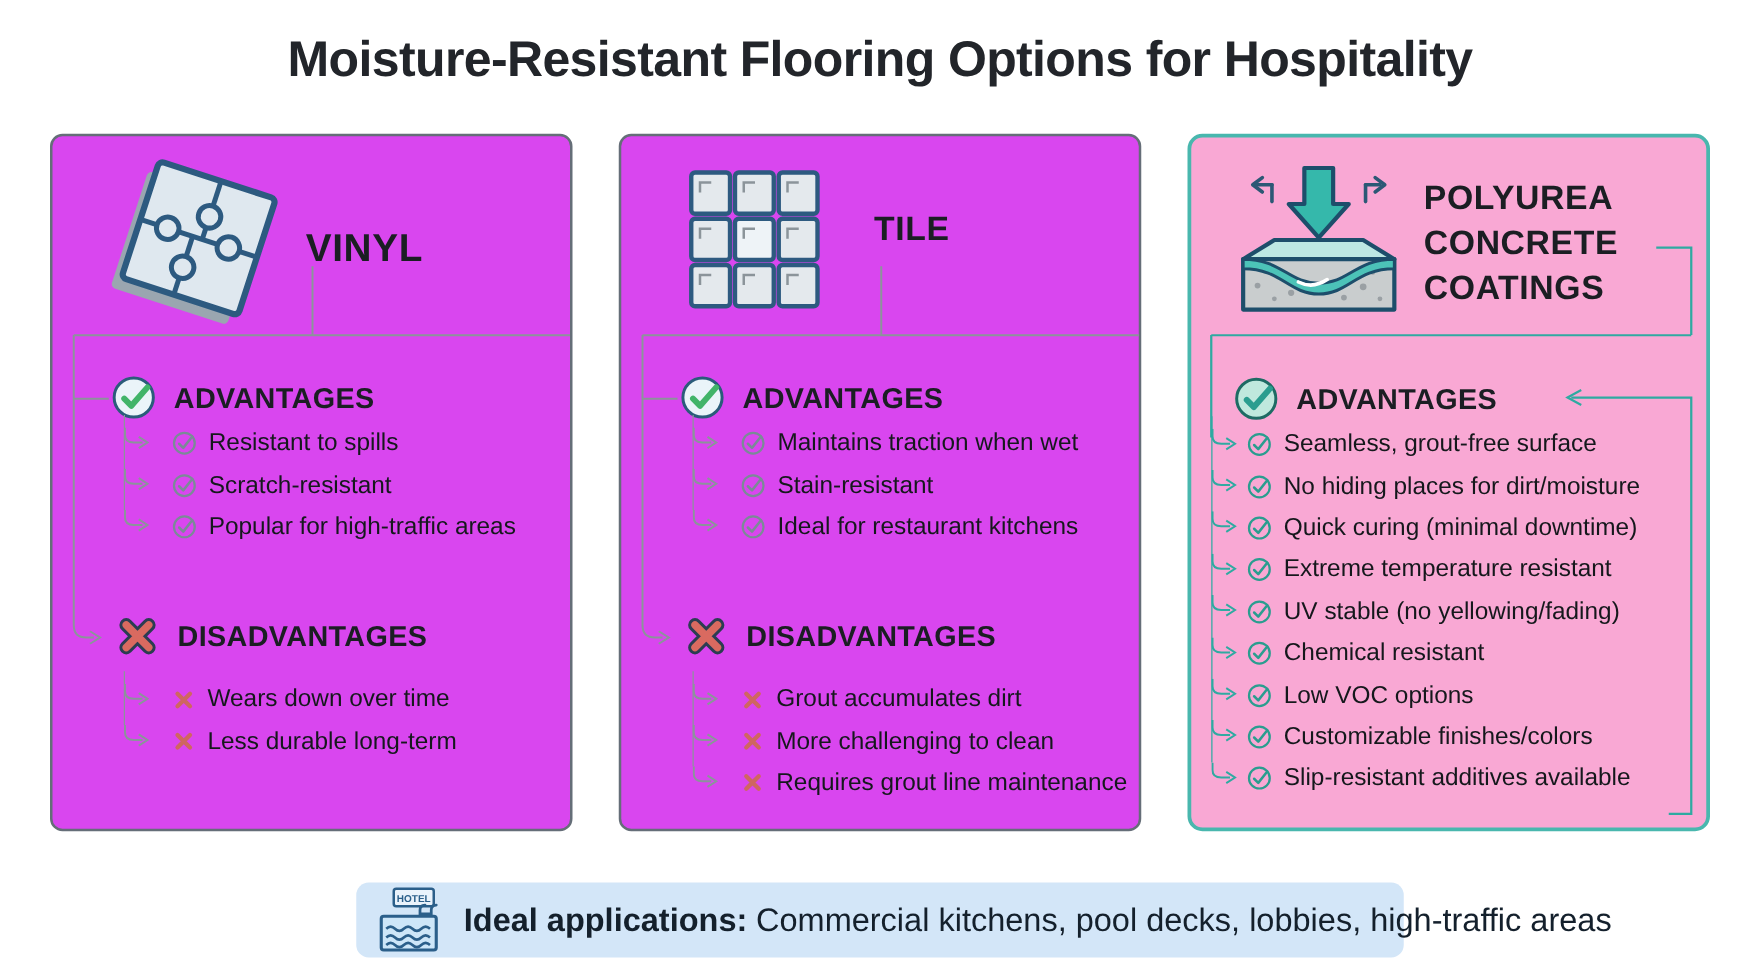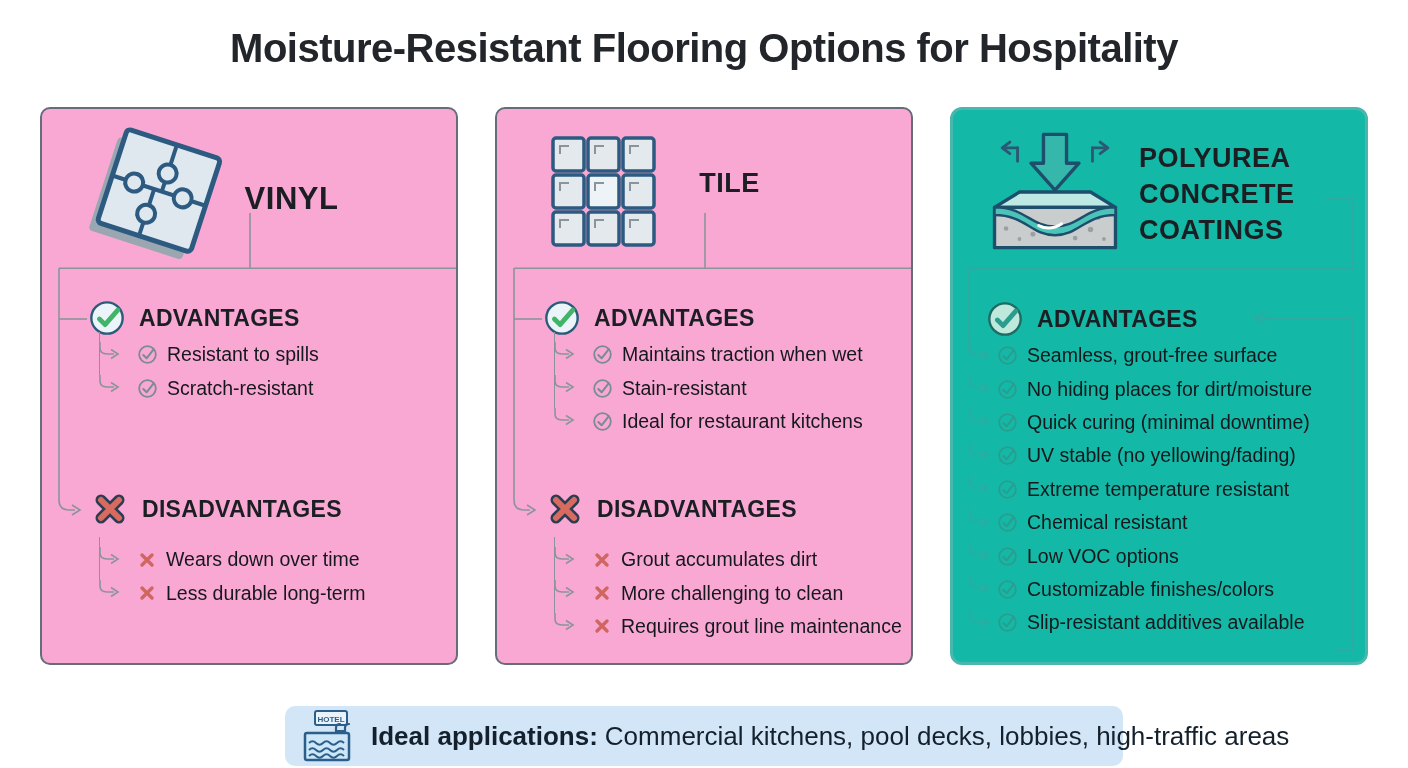--- a/index.html
+++ b/index.html
@@ -7,27 +7,27 @@
     position:relative; width:1408px; height:768px; background:#ffffff;
     font-family:"Liberation Sans", sans-serif; color:#15181c; overflow:hidden;
   }
   .page-title {
     position:absolute; top:26px; left:0; width:100%; text-align:center;
     font-size:40px; font-weight:bold; letter-spacing:-0.5px; color:#22252a;
   }
   
   .card {
     position:absolute; top:107px; width:418px; height:558px;
-    background:#f9a8d4; border:2px solid #656e78; border-radius:10px;
+    background:#d946ef; border:2px solid #656e78; border-radius:10px;
     box-sizing:border-box;
   }
   .card--1 { left:40px; }
   .card--2 { left:495px; }
   .card--highlight {
-    left:950px; background:#14b8a6; border:3px solid #49b7ae; border-radius:12px;
+    left:950px; background:#f9a8d4; border:3px solid #49b7ae; border-radius:12px;
   }
   .connectors { position:absolute; left:0; top:0; pointer-events:none; }
   .connectors path { fill:none; stroke:#8b949a; stroke-width:1.6; }
   .card--highlight .connectors path { stroke:#2faaa1; stroke-width:1.8; }
 
   .card-title {
     position:absolute; font-weight:bold; color:#1b1e23; letter-spacing:0.5px;
   }
   .card--1 .card-title { top:72px; left:172px; width:155px; text-align:center; font-size:31px; }
   .card--2 .card-title { top:59px; left:150px; width:165px; text-align:center; font-size:27px; }
@@ -133,20 +133,31 @@
       <path d="M1 0 V6 Q1 12 8 12 H15"></path>
       <path d="M12 7.5 L19 12 L12 16.5"></path>
     </svg>
     <svg class="mark check" width="21" height="21" viewBox="0 0 21 21">
       <circle cx="10.5" cy="10.5" r="8.3"></circle>
       <path d="M6.3 11 l3.3 3.3 L16.8 5.2"></path>
     </svg>
     <span class="row-text">Scratch-resistant</span>
   </div>
 
+  <div class="row">
+    <svg class="elbow" width="26" height="18" viewBox="0 0 26 18">
+      <path d="M1 0 V6 Q1 12 8 12 H15"></path>
+      <path d="M12 7.5 L19 12 L12 16.5"></path>
+    </svg>
+    <svg class="mark check" width="21" height="21" viewBox="0 0 21 21">
+      <circle cx="10.5" cy="10.5" r="8.3"></circle>
+      <path d="M6.3 11 l3.3 3.3 L16.8 5.2"></path>
+    </svg>
+    <span class="row-text">Popular for high-traffic areas</span>
+  </div>
 </div>
 
     <div class="sec-header dis-header">
       <svg width="36" height="36" viewBox="0 0 36 36">
         <path d="M9 9 L27 27 M27 9 L9 27" stroke="#2b3d52" stroke-width="11" stroke-linecap="round"></path>
         <path d="M9 9 L27 27 M27 9 L9 27" stroke="#d96a60" stroke-width="6" stroke-linecap="round"></path>
       </svg>
       <span class="sec-label">DISADVANTAGES</span>
     </div>
     <div class="list dis-list">
@@ -377,33 +388,33 @@
 
   <div class="row">
     <svg class="elbow" width="26" height="18" viewBox="0 0 26 18">
       <path d="M1 0 V6 Q1 12 8 12 H15"></path>
       <path d="M12 7.5 L19 12 L12 16.5"></path>
     </svg>
     <svg class="mark check" width="21" height="21" viewBox="0 0 21 21">
       <circle cx="10.5" cy="10.5" r="8.3"></circle>
       <path d="M6.3 11 l3.3 3.3 L16.8 5.2"></path>
     </svg>
+    <span class="row-text">Extreme temperature resistant</span>
+  </div>
+
+  <div class="row">
+    <svg class="elbow" width="26" height="18" viewBox="0 0 26 18">
+      <path d="M1 0 V6 Q1 12 8 12 H15"></path>
+      <path d="M12 7.5 L19 12 L12 16.5"></path>
+    </svg>
+    <svg class="mark check" width="21" height="21" viewBox="0 0 21 21">
+      <circle cx="10.5" cy="10.5" r="8.3"></circle>
+      <path d="M6.3 11 l3.3 3.3 L16.8 5.2"></path>
+    </svg>
     <span class="row-text">UV stable (no yellowing/fading)</span>
-  </div>
-
-  <div class="row">
-    <svg class="elbow" width="26" height="18" viewBox="0 0 26 18">
-      <path d="M1 0 V6 Q1 12 8 12 H15"></path>
-      <path d="M12 7.5 L19 12 L12 16.5"></path>
-    </svg>
-    <svg class="mark check" width="21" height="21" viewBox="0 0 21 21">
-      <circle cx="10.5" cy="10.5" r="8.3"></circle>
-      <path d="M6.3 11 l3.3 3.3 L16.8 5.2"></path>
-    </svg>
-    <span class="row-text">Extreme temperature resistant</span>
   </div>
 
   <div class="row">
     <svg class="elbow" width="26" height="18" viewBox="0 0 26 18">
       <path d="M1 0 V6 Q1 12 8 12 H15"></path>
       <path d="M12 7.5 L19 12 L12 16.5"></path>
     </svg>
     <svg class="mark check" width="21" height="21" viewBox="0 0 21 21">
       <circle cx="10.5" cy="10.5" r="8.3"></circle>
       <path d="M6.3 11 l3.3 3.3 L16.8 5.2"></path>

